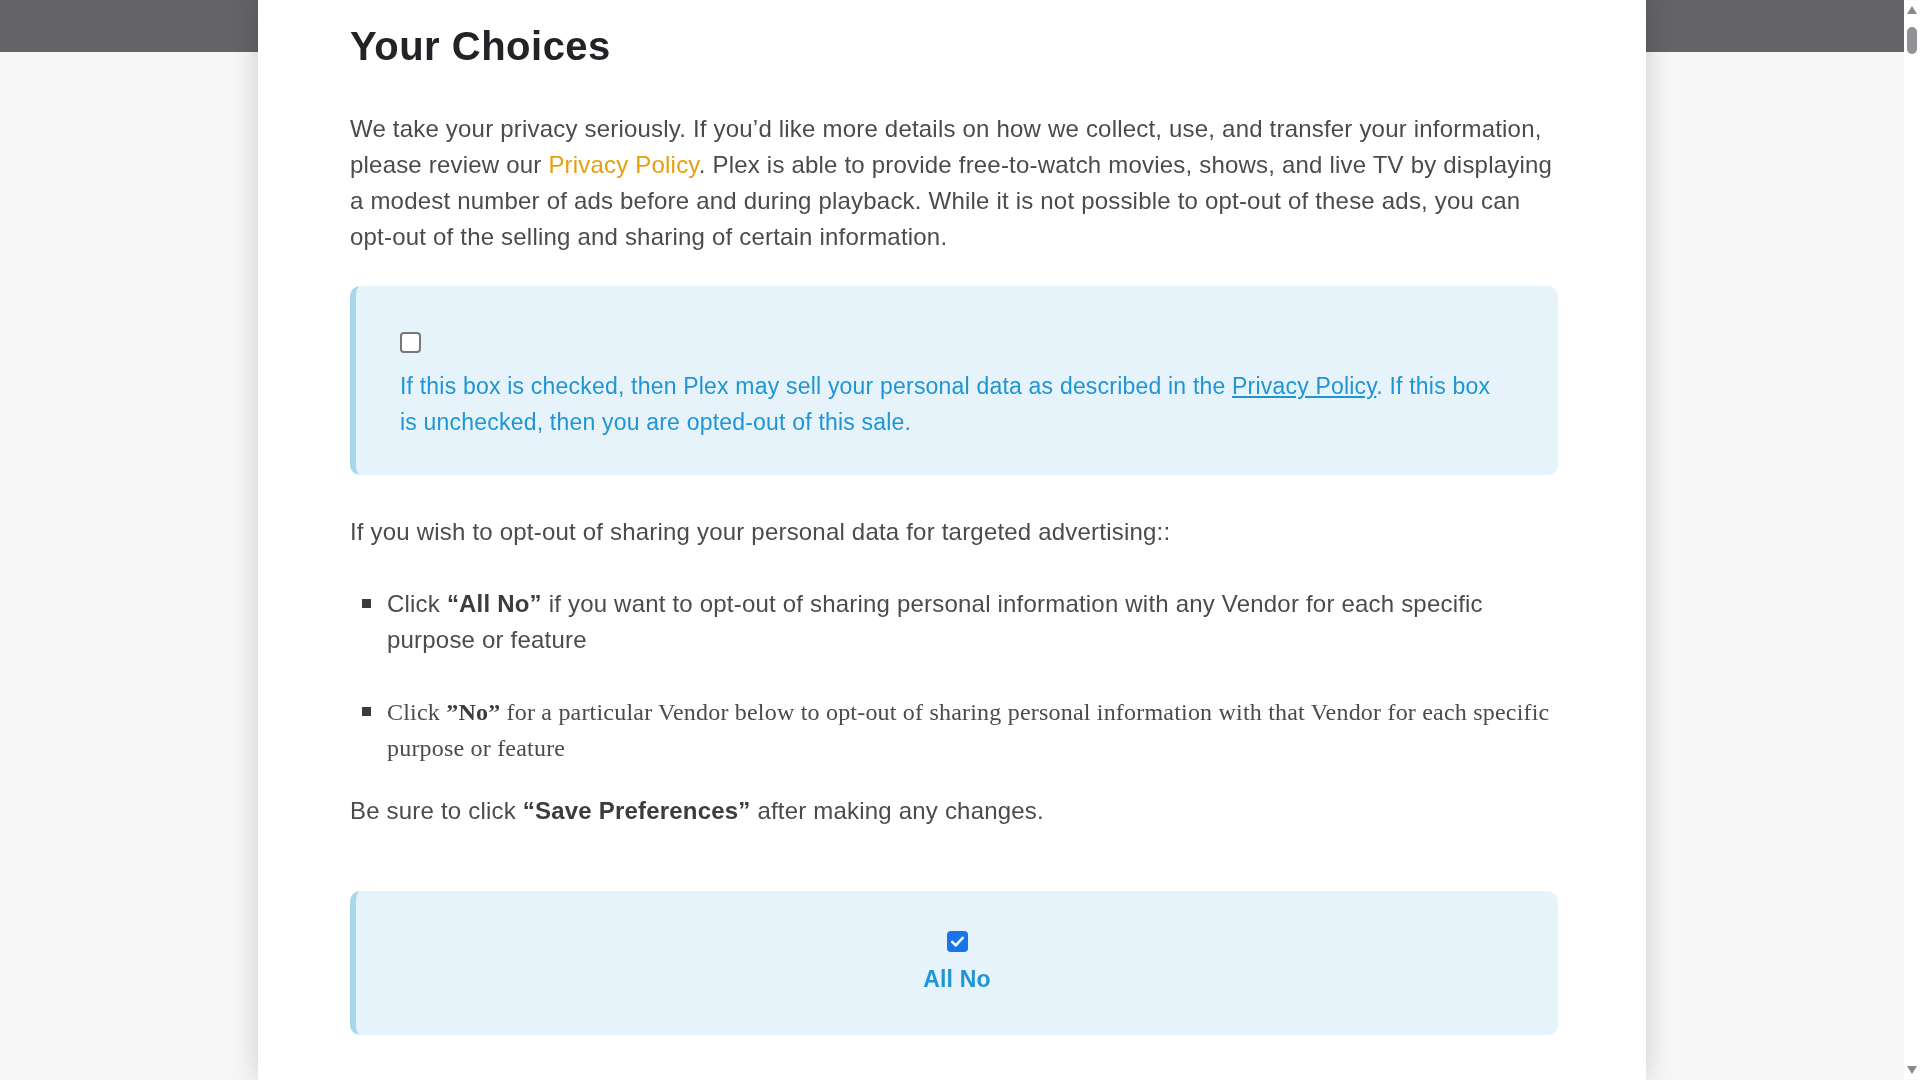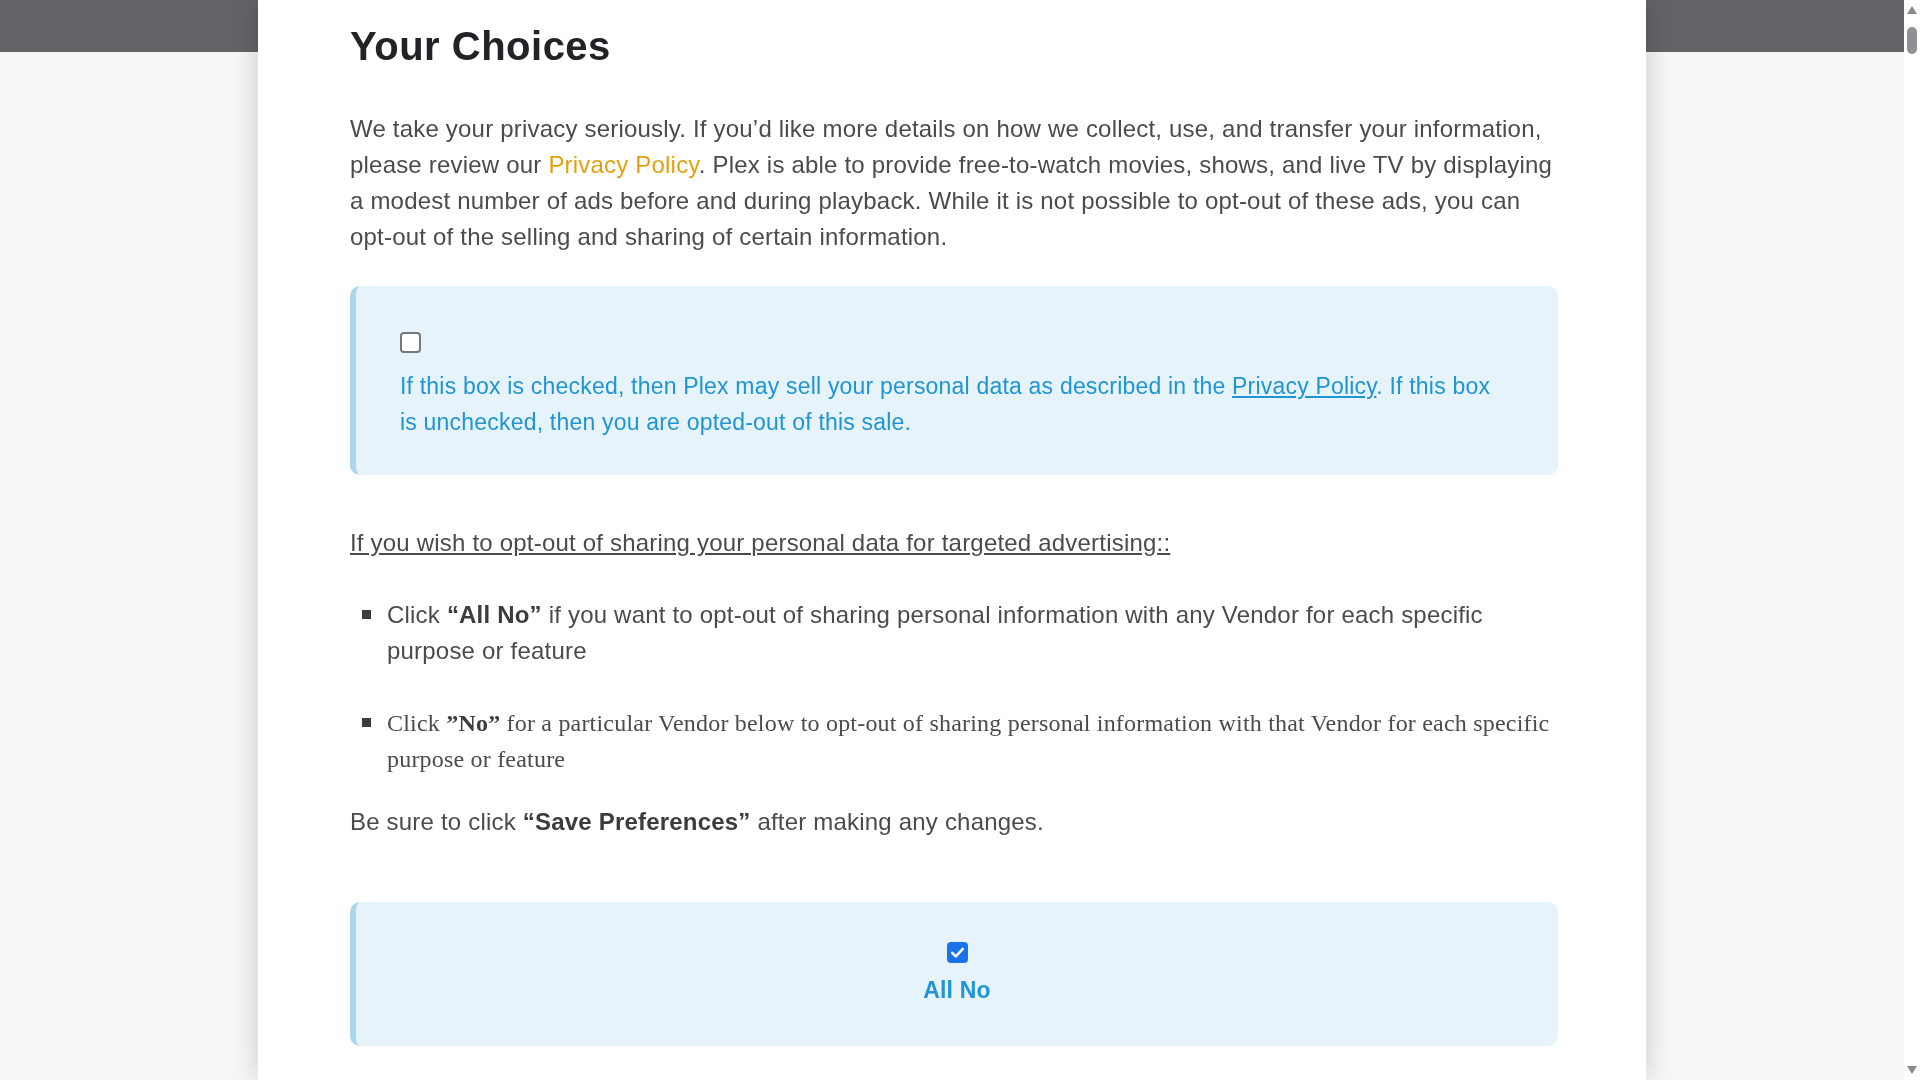--- a/index.html
+++ b/index.html
@@ -114,21 +114,21 @@
     background: #ffffff;
     border: 2px solid #77777a;
     margin-top: 7px;
   }
   .checkbox.checked {
     background: var(--checkbox-checked, #1a73e8);
     display: flex; align-items: center; justify-content: center;
   }
   .checkbox.checked svg { width: 17px; height: 17px; }
 
-  .sharing-intro { margin-top: 50px; text-decoration: underline; }
+  .sharing-intro { margin-top: 39px; }
 
   ul.optout-list {
     list-style: none;
     margin-top: 36px;
   }
   ul.optout-list li {
     display: flex;
     gap: 16px;
     padding-left: 12px;
   }

